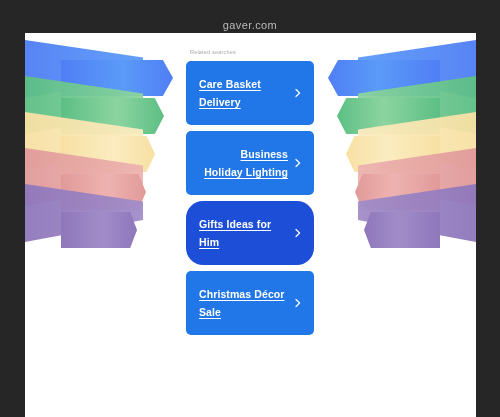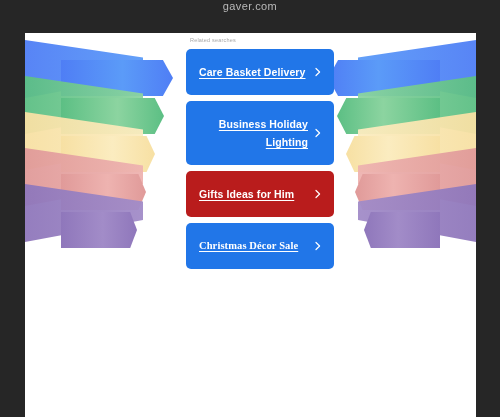--- a/index.html
+++ b/index.html
@@ -17,21 +17,21 @@
 
   
   .chrome-bar {
     position: absolute;
     left: 0;
     top: 0;
     width: 500px;
     height: 50px;
     background: #262626;
     display: flex;
-    align-items: flex-start;
+    align-items: center;
     justify-content: center;
   }
   .chrome-title {
     color: #b9b9b9;
     font-size: 11px;
     letter-spacing: 0.4px;
     font-weight: 400;
     white-space: nowrap;
   }
 
@@ -66,22 +66,22 @@
   .wedge {
     position: absolute;
     height: 36px;
     width: 120px;
   }
 
   
   .content {
     position: absolute;
     left: 161px;
-    top: 4px;
-    width: 148px;
+    top: 16px;
+    width: 128px;
   }
   .related-label {
     font-size: 5.5px;
     color: #a8a8a8;
     letter-spacing: 0.2px;
     margin: 0 0 6px 4px;
     font-weight: 400;
     filter: blur(0.35px);
   }
   .card-list {
@@ -169,29 +169,29 @@
           </span>
         </div>
         <div class="card" style="background: rgb(33, 118, 232); text-align: right;">
           <span class="card-label">Business Holiday Lighting</span>
           <span class="card-chevron">
             <svg width="10" height="10" viewBox="0 0 10 10">
               <path d="M3 1.5 L6.6 5 L3 8.5" fill="none" stroke="#ffffff" stroke-width="1.2" stroke-linecap="round" stroke-linejoin="round"></path>
             </svg>
           </span>
         </div>
-        <div class="card" style="background: #b91c1c;">
+        <div class="card" style="background: #1d4ed8; border-radius: 17px;">
           <span class="card-label">Gifts Ideas for Him</span>
           <span class="card-chevron">
             <svg width="10" height="10" viewBox="0 0 10 10">
               <path d="M3 1.5 L6.6 5 L3 8.5" fill="none" stroke="#ffffff" stroke-width="1.2" stroke-linecap="round" stroke-linejoin="round"></path>
             </svg>
           </span>
         </div>
-        <div class="card" style="background: rgb(33, 118, 232); font-family: Liberation Serif, serif;">
+        <div class="card" style="background: rgb(33, 118, 232);">
           <span class="card-label">Christmas Décor Sale</span>
           <span class="card-chevron">
             <svg width="10" height="10" viewBox="0 0 10 10">
               <path d="M3 1.5 L6.6 5 L3 8.5" fill="none" stroke="#ffffff" stroke-width="1.2" stroke-linecap="round" stroke-linejoin="round"></path>
             </svg>
           </span>
         </div>
       </div>
   </div>
 </div>

